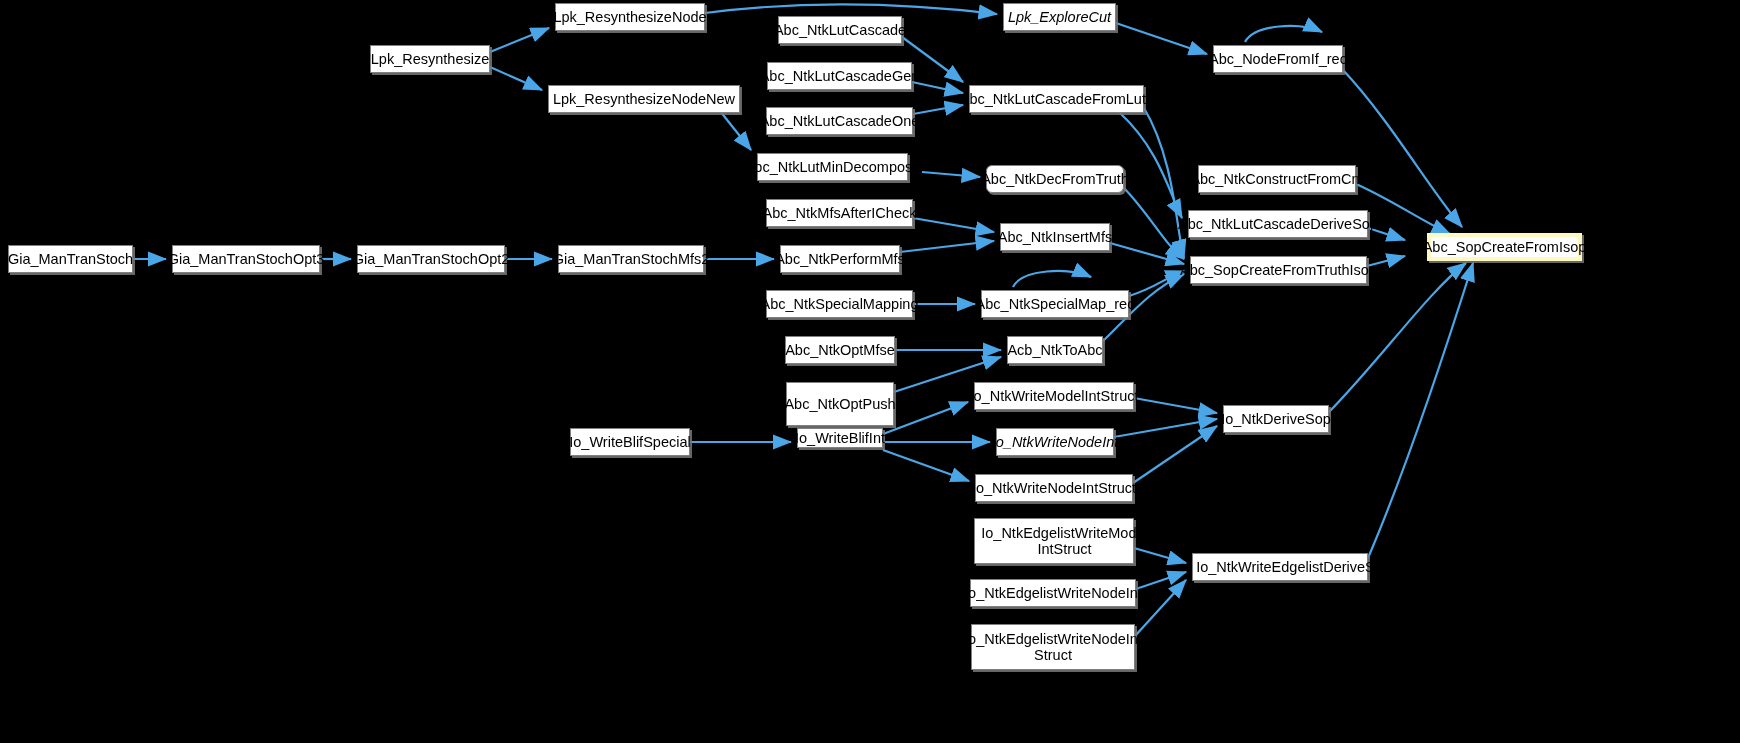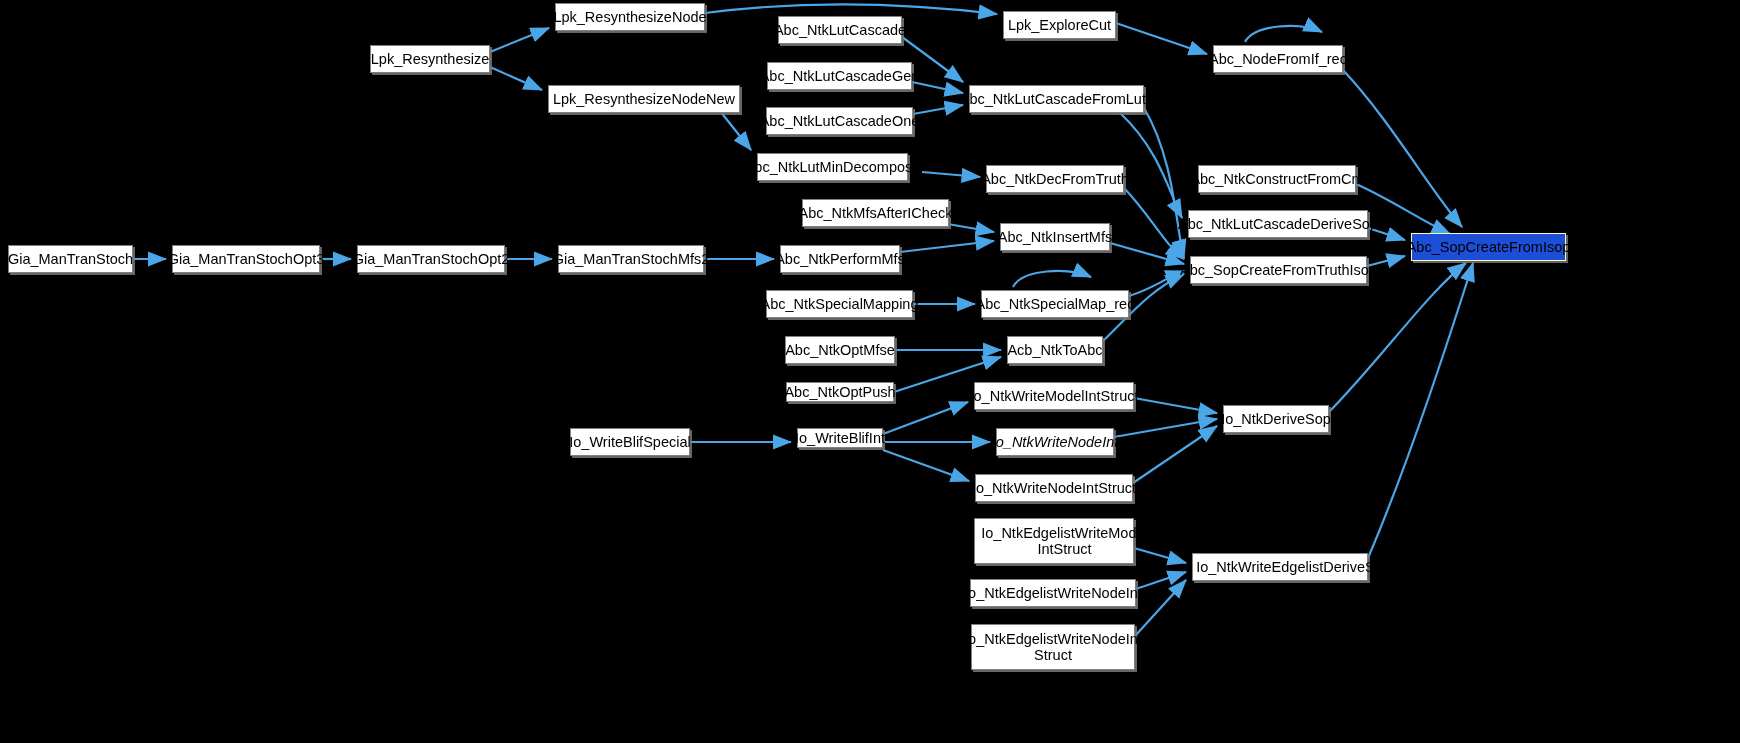--- a/index.html
+++ b/index.html
@@ -3,21 +3,21 @@
 <meta charset="utf-8">
 <style>
   html,body{margin:0;padding:0;background:#000;}
   #stage{position:relative;width:1740px;height:743px;background:#000;overflow:hidden;
          font-family:"Liberation Sans","DejaVu Sans",sans-serif;}
   svg.edges{position:absolute;left:0;top:0;width:1740px;height:743px;}
   .node{position:absolute;box-sizing:border-box;background:#fff;border:1px solid #808080;
         color:#000;font-size:14.5px;line-height:1.12;display:flex;align-items:center;
         justify-content:center;text-align:center;white-space:pre-line;
         box-shadow:2px 2px 0 rgba(120,120,120,0.85);padding:0 5px;}
-  .node.current{background:#1d4ed8;border:1px solid #fef9c3;}
+  .node.current{background:#ffffff;border:4px solid #fef9c3;margin-left:16px;}
 </style>
 </head>
 <body>
 
 <div id="stage">
   <svg class="edges" viewBox="0 0 1740 743">
     <defs>
       <marker id="ah" markerWidth="9" markerHeight="7" refX="8.4" refY="3.5" orient="auto" markerUnits="strokeWidth">
         <path d="M0,0 L9,3.5 L0,7 z" fill="#4ba6e8"></path>
       </marker>
@@ -72,30 +72,30 @@
       <div class="node" style="left: 172px; top: 245px; width: 148px; height: 28px;">Gia_ManTranStochOpt3</div>
       <div class="node" style="left: 357px; top: 245px; width: 148px; height: 28px;">Gia_ManTranStochOpt2</div>
       <div class="node" style="left: 558px; top: 245px; width: 146px; height: 28px;">Gia_ManTranStochMfs2</div>
       <div class="node" style="left: 370px; top: 45px; width: 120px; height: 28px;">Lpk_Resynthesize</div>
       <div class="node" style="left: 555px; top: 3px; width: 150px; height: 28px;">Lpk_ResynthesizeNode</div>
       <div class="node" style="left: 548px; top: 85px; width: 192px; height: 28px;">Lpk_ResynthesizeNodeNew</div>
       <div class="node" style="left: 778px; top: 16px; width: 124px; height: 28px;">Abc_NtkLutCascade</div>
       <div class="node" style="left: 767px; top: 62px; width: 145px; height: 28px;">Abc_NtkLutCascadeGen</div>
       <div class="node" style="left: 766px; top: 107px; width: 147px; height: 28px;">Abc_NtkLutCascadeOne</div>
       <div class="node" style="left: 757px; top: 153px; width: 151px; height: 28px;">Abc_NtkLutMinDecompose</div>
-      <div class="node" style="left: 766px; top: 199px; width: 147px; height: 28px; margin-left: 36px;">Abc_NtkMfsAfterICheck</div>
+      <div class="node" style="left: 766px; top: 199px; width: 147px; height: 28px;">Abc_NtkMfsAfterICheck</div>
       <div class="node" style="left: 780px; top: 245px; width: 120px; height: 28px;">Abc_NtkPerformMfs</div>
       <div class="node" style="left: 766px; top: 290px; width: 147px; height: 28px;">Abc_NtkSpecialMapping</div>
       <div class="node" style="left: 785px; top: 336px; width: 110px; height: 28px;">Abc_NtkOptMfse</div>
-      <div class="node" style="left: 786px; top: 382px; width: 108px; height: 20px;">Abc_NtkOptPush</div>
+      <div class="node" style="left: 786px; top: 382px; width: 108px; height: 44px;">Abc_NtkOptPush</div>
       <div class="node" style="left: 570px; top: 428px; width: 120px; height: 28px;">Io_WriteBlifSpecial</div>
       <div class="node" style="left: 797px; top: 428px; width: 86px; height: 20px;">Io_WriteBlifInt</div>
-      <div class="node" style="left: 1003px; top: 11px; width: 113px; height: 28px;">Lpk_ExploreCut</div>
+      <div class="node" style="left: 1003px; top: 3px; width: 113px; height: 28px; font-style: italic;">Lpk_ExploreCut</div>
       <div class="node" style="left: 969px; top: 85px; width: 175px; height: 28px;">Abc_NtkLutCascadeFromLuts</div>
-      <div class="node" style="left: 986px; top: 165px; width: 138px; height: 28px;">Abc_NtkDecFromTruth</div>
+      <div class="node" style="left: 986px; top: 165px; width: 138px; height: 28px; border-radius: 6px;">Abc_NtkDecFromTruth</div>
       <div class="node" style="left: 1000px; top: 223px; width: 110px; height: 28px;">Abc_NtkInsertMfs</div>
       <div class="node" style="left: 981px; top: 290px; width: 148px; height: 28px;">Abc_NtkSpecialMap_rec</div>
       <div class="node" style="left: 1007px; top: 336px; width: 96px; height: 28px;">Acb_NtkToAbc</div>
       <div class="node" style="left: 974px; top: 382px; width: 160px; height: 28px;">Io_NtkWriteModelIntStruct</div>
       <div class="node" style="left: 996px; top: 428px; width: 118px; height: 28px; font-style: italic;">Io_NtkWriteNodeInt</div>
       <div class="node" style="left: 975px; top: 474px; width: 158px; height: 28px;">Io_NtkWriteNodeIntStruct</div>
       <div class="node" style="left: 974px; top: 518px; width: 160px; height: 46px; padding-left: 26px;">Io_NtkEdgelistWriteModel
 IntStruct</div>
       <div class="node" style="left: 970px; top: 579px; width: 166px; height: 28px;">Io_NtkEdgelistWriteNodeInt</div>
       <div class="node" style="left: 971px; top: 624px; width: 164px; height: 46px;">Io_NtkEdgelistWriteNodeInt

